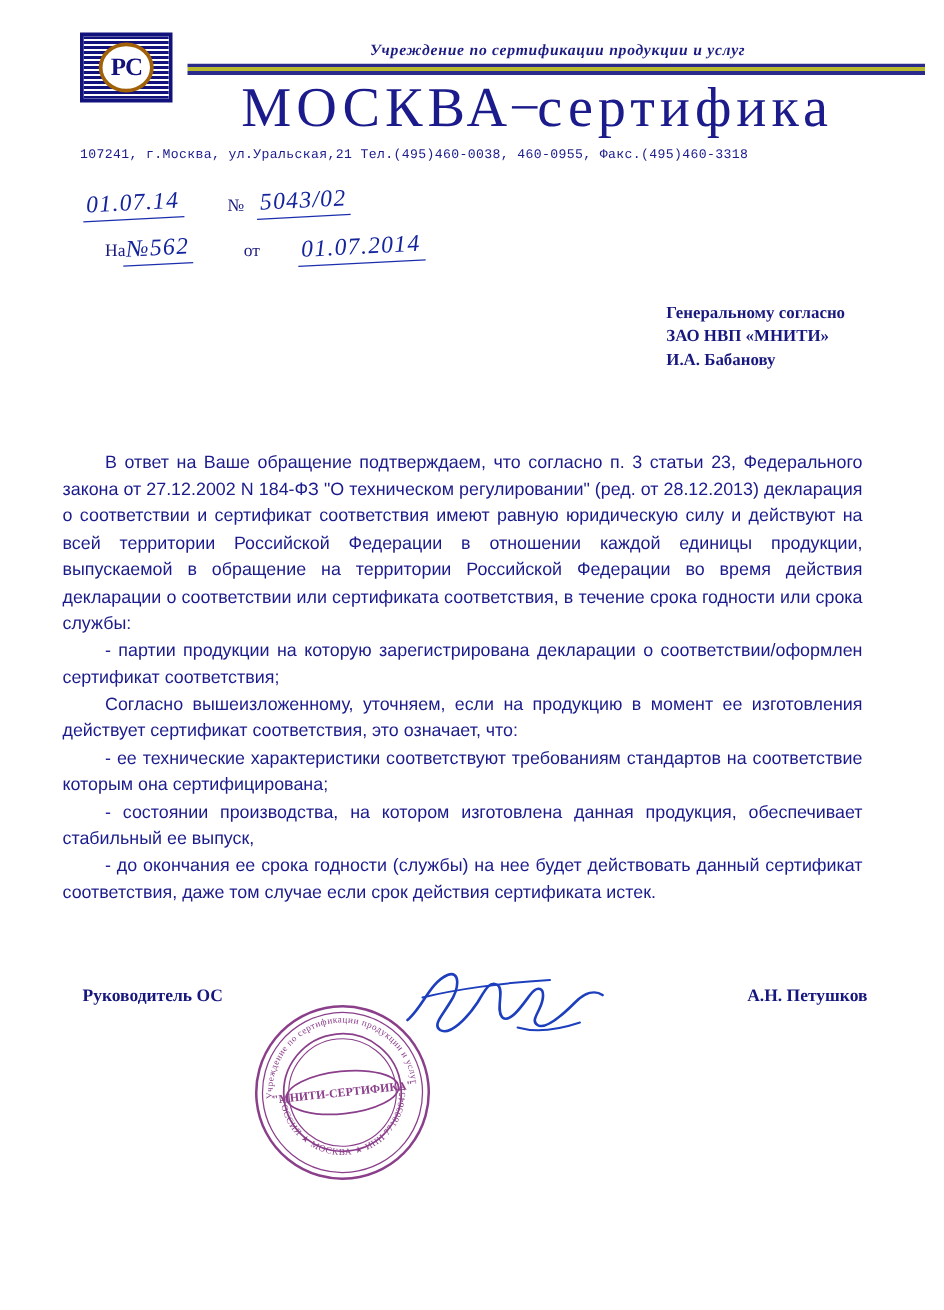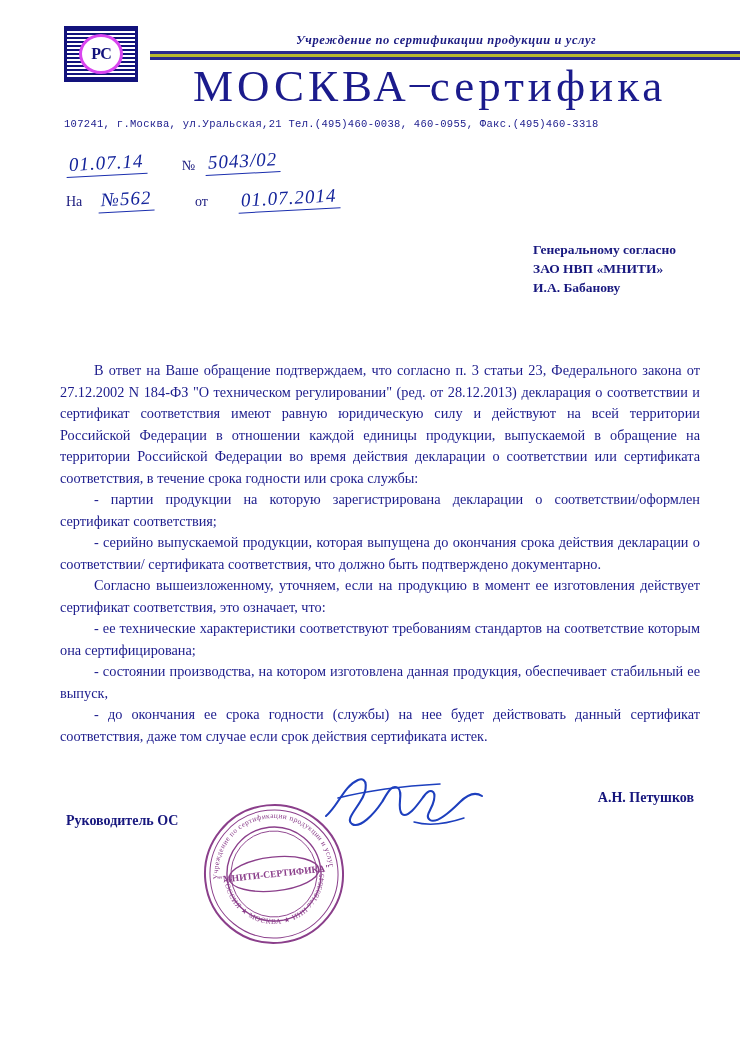--- a/index.html
+++ b/index.html
@@ -50,29 +50,29 @@
       #ffffff 2px, #ffffff 4px
     );
   }
   .logo .oval {
     position: absolute;
     left: 50%;
     top: 50%;
     transform: translate(-50%, -50%);
     width: 38px;
     height: 34px;
-    border: 3px solid #d946ef;
+    border: 3px solid #a16207;
     border-radius: 50%;
     background: #ffffff;
     display: flex;
     align-items: center;
     justify-content: center;
     font-family: "Liberation Serif", serif;
     font-weight: bold;
-    font-size: 16px;
+    font-size: 20px;
     color: #12127c;
     letter-spacing: -1px;
   }
 
   .tagline {
     position: absolute;
     left: 296px;
     top: 33px;
     font-family: "Liberation Serif", serif;
     font-style: italic;
@@ -144,45 +144,45 @@
   .ul {
     border-bottom: 1.3px solid #1b2fae;
     display: inline-block;
     padding: 0 3px 1px 3px;
   }
 
   .r1-date { position: absolute; left: 6px;   top: 2px; }
   .r1-num  { position: absolute; left: 122px; top: 8px; }
   .r1-val  { position: absolute; left: 145px; top: 0px; }
 
-  .r2-na   { position: absolute; left: 6px;   top: 8px; }
+  .r2-na   { position: absolute; left: 24px;   top: 8px; }
   .r2-no   { position: absolute; left: 38px;  top: 2px; }
   .r2-ot   { position: absolute; left: 135px; top: 8px; }
   .r2-date { position: absolute; left: 178px; top: 1px; }
 
   
   .addressee {
     position: absolute;
     left: 533px;
     top: 240px;
     font-family: "Liberation Serif", serif;
     font-weight: bold;
     font-size: 13.5px;
     line-height: 19px;
     color: #18187f;
     white-space: nowrap;
   }
 
   
   .body-text {
     position: absolute;
-    left: 60px;
+    left: 50px;
     top: 360px;
     width: 640px;
-    font-family: Liberation Serif, serif;
+    font-family: Liberation Sans, sans-serif;
     font-size: 14.3px;
     line-height: 21.5px;
     color: #1b1b8c;
     text-align: justify;
   }
   .body-text p {
     margin: 0 0 0 0;
     text-indent: 34px;
   }
   .body-text p.dash-item {
@@ -199,21 +199,21 @@
   }
   .sign-left, .sign-right {
     position: absolute;
     top: 0;
     font-family: "Liberation Serif", serif;
     font-weight: bold;
     font-size: 14px;
     color: #16167d;
     white-space: nowrap;
   }
-  .sign-left { left: 6px; margin-top: 23px; }
+  .sign-left { left: 6px; }
   .sign-right { right: 6px; }
 
   
   .signature {
     position: absolute;
     left: 318px;
     top: 772px;
     width: 170px;
     height: 60px;
     pointer-events: none;
@@ -282,21 +282,20 @@
 
   <div class="addressee">
     <div>Генеральному согласно</div>
     <div>ЗАО НВП «МНИТИ»</div>
     <div>И.А. Бабанову</div>
   </div>
 
   <div class="body-text">
     <p>В ответ на Ваше обращение подтверждаем, что согласно п. 3 статьи 23, Федерального закона от 27.12.2002 N 184-ФЗ "О техническом регулировании" (ред. от 28.12.2013) декларация о соответствии и сертификат соответствия имеют равную юридическую силу и действуют на всей территории Российской Федерации в отношении каждой единицы продукции, выпускаемой в обращение на территории Российской Федерации во время действия декларации о соответствии или сертификата соответствия, в течение срока годности или срока службы:</p>
     <p class="dash-item">- партии продукции на которую зарегистрирована декларации о соответствии/оформлен сертификат соответствия;</p>
-    <p class="dash-item">- серийно выпускаемой продукции, которая выпущена до окончания срока действия декларации о соответствии/ сертификата соответствия, что должно быть подтверждено документарно.</p>
     <p>Согласно вышеизложенному, уточняем, если на продукцию в момент ее изготовления действует сертификат соответствия, это означает, что:</p>
     <p class="dash-item">- ее технические характеристики соответствуют требованиям стандартов на соответствие которым она сертифицирована;</p>
     <p class="dash-item">- состоянии производства, на котором изготовлена данная продукция, обеспечивает стабильный ее выпуск,</p>
     <p class="dash-item">- до окончания ее срока годности (службы) на нее будет действовать данный сертификат соответствия, даже  том случае если срок действия сертификата истек.</p>
   </div>
 
   <div class="sign-row">
     <span class="sign-left">Руководитель ОС</span>
     <span class="sign-right">А.Н. Петушков</span>
   </div>

